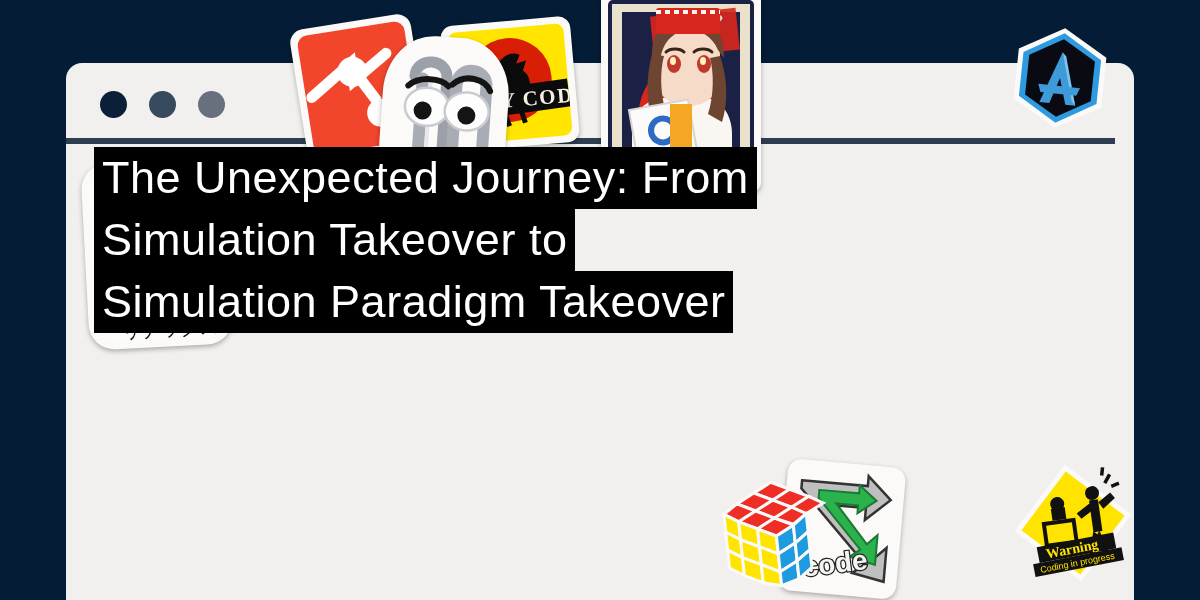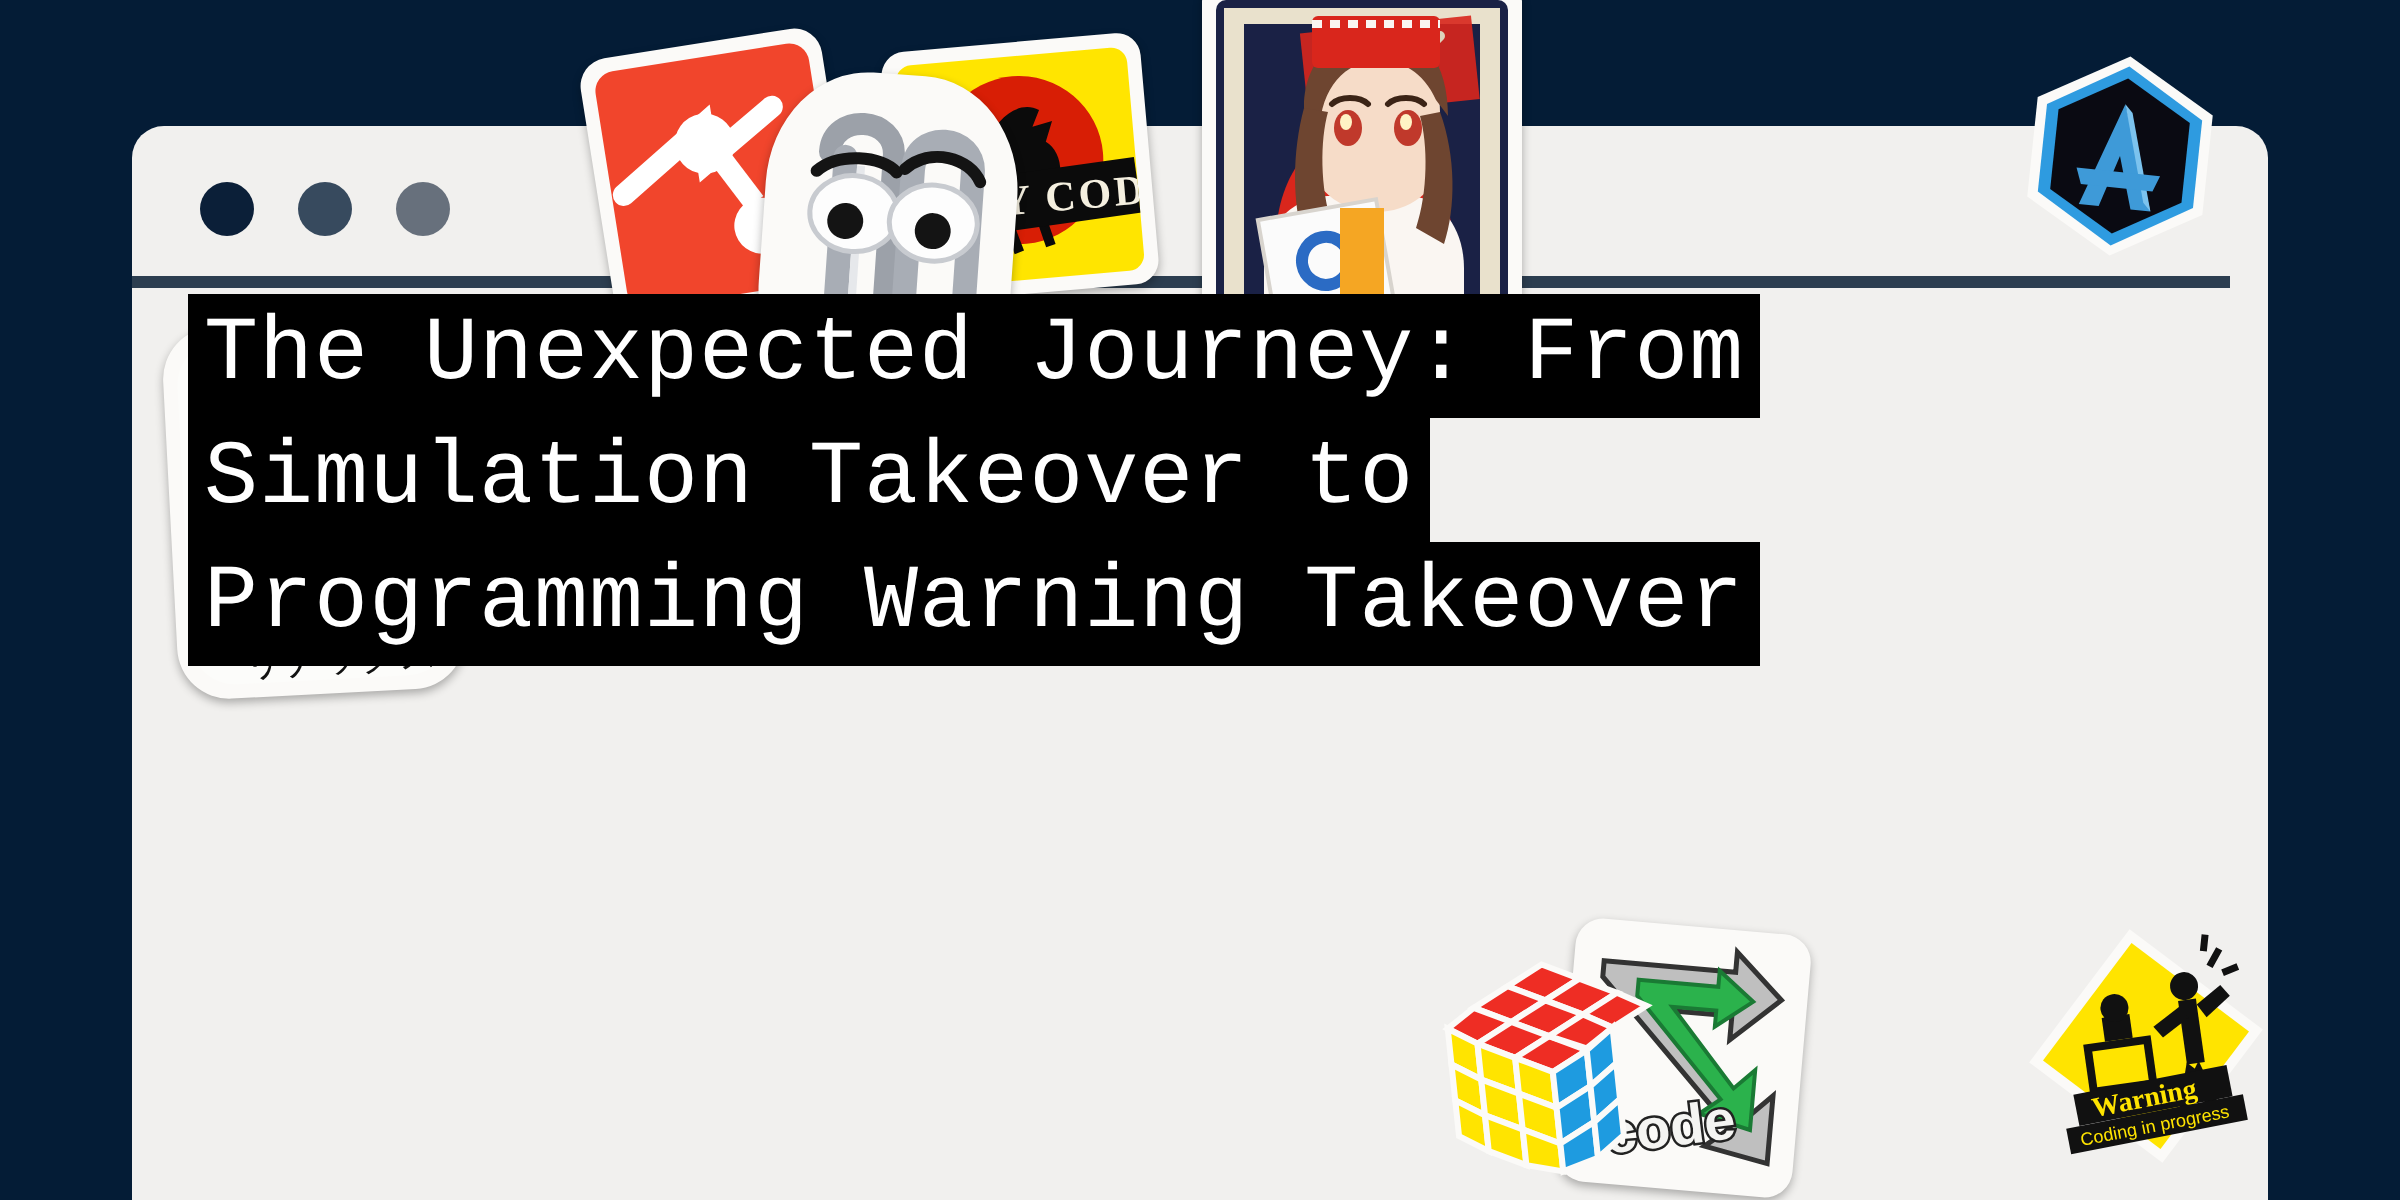--- a/index.html
+++ b/index.html
@@ -53,21 +53,21 @@
     top: 147px;
     z-index: 40;
     display: flex;
     flex-direction: column;
     align-items: flex-start;
   }
   .title-line {
     display: inline-block;
     background: #000000;
     color: #FFFFFF;
-    font-family: Liberation Mono, monospace;
+    font-family: Liberation Sans, sans-serif;
     font-size: 45px;
     line-height: 62px;
     letter-spacing: 0.5px;
     padding: 0 8px;
     white-space: pre;
   }
 
   
   .sticker { position: absolute; }
   .sticker-paper {
@@ -316,14 +316,14 @@
     <rect x="22" y="78" width="78" height="16" fill="#111111" transform="rotate(-3 61 86)"></rect>
     <text x="30" y="91" font-family="Liberation Serif, serif" font-size="14" font-weight="bold" fill="#FFE400" transform="rotate(-3 61 86)">Warning</text>
     <rect x="16" y="94" width="90" height="13" fill="#111111" transform="rotate(-3 61 100)"></rect>
     <text x="22" y="104" font-family="Liberation Sans, sans-serif" font-size="9" fill="#FFE400" transform="rotate(-3 61 100)">Coding in progress</text>
   </svg>
 </div>
 
 <div id="title-block">
   <span class="title-line">The Unexpected Journey: From</span>
   <span class="title-line">Simulation Takeover to</span>
-  <span class="title-line">Programming Warning Takeover</span>
+  <span class="title-line">Simulation Paradigm Takeover</span>
 </div>
 
 </body></html>

